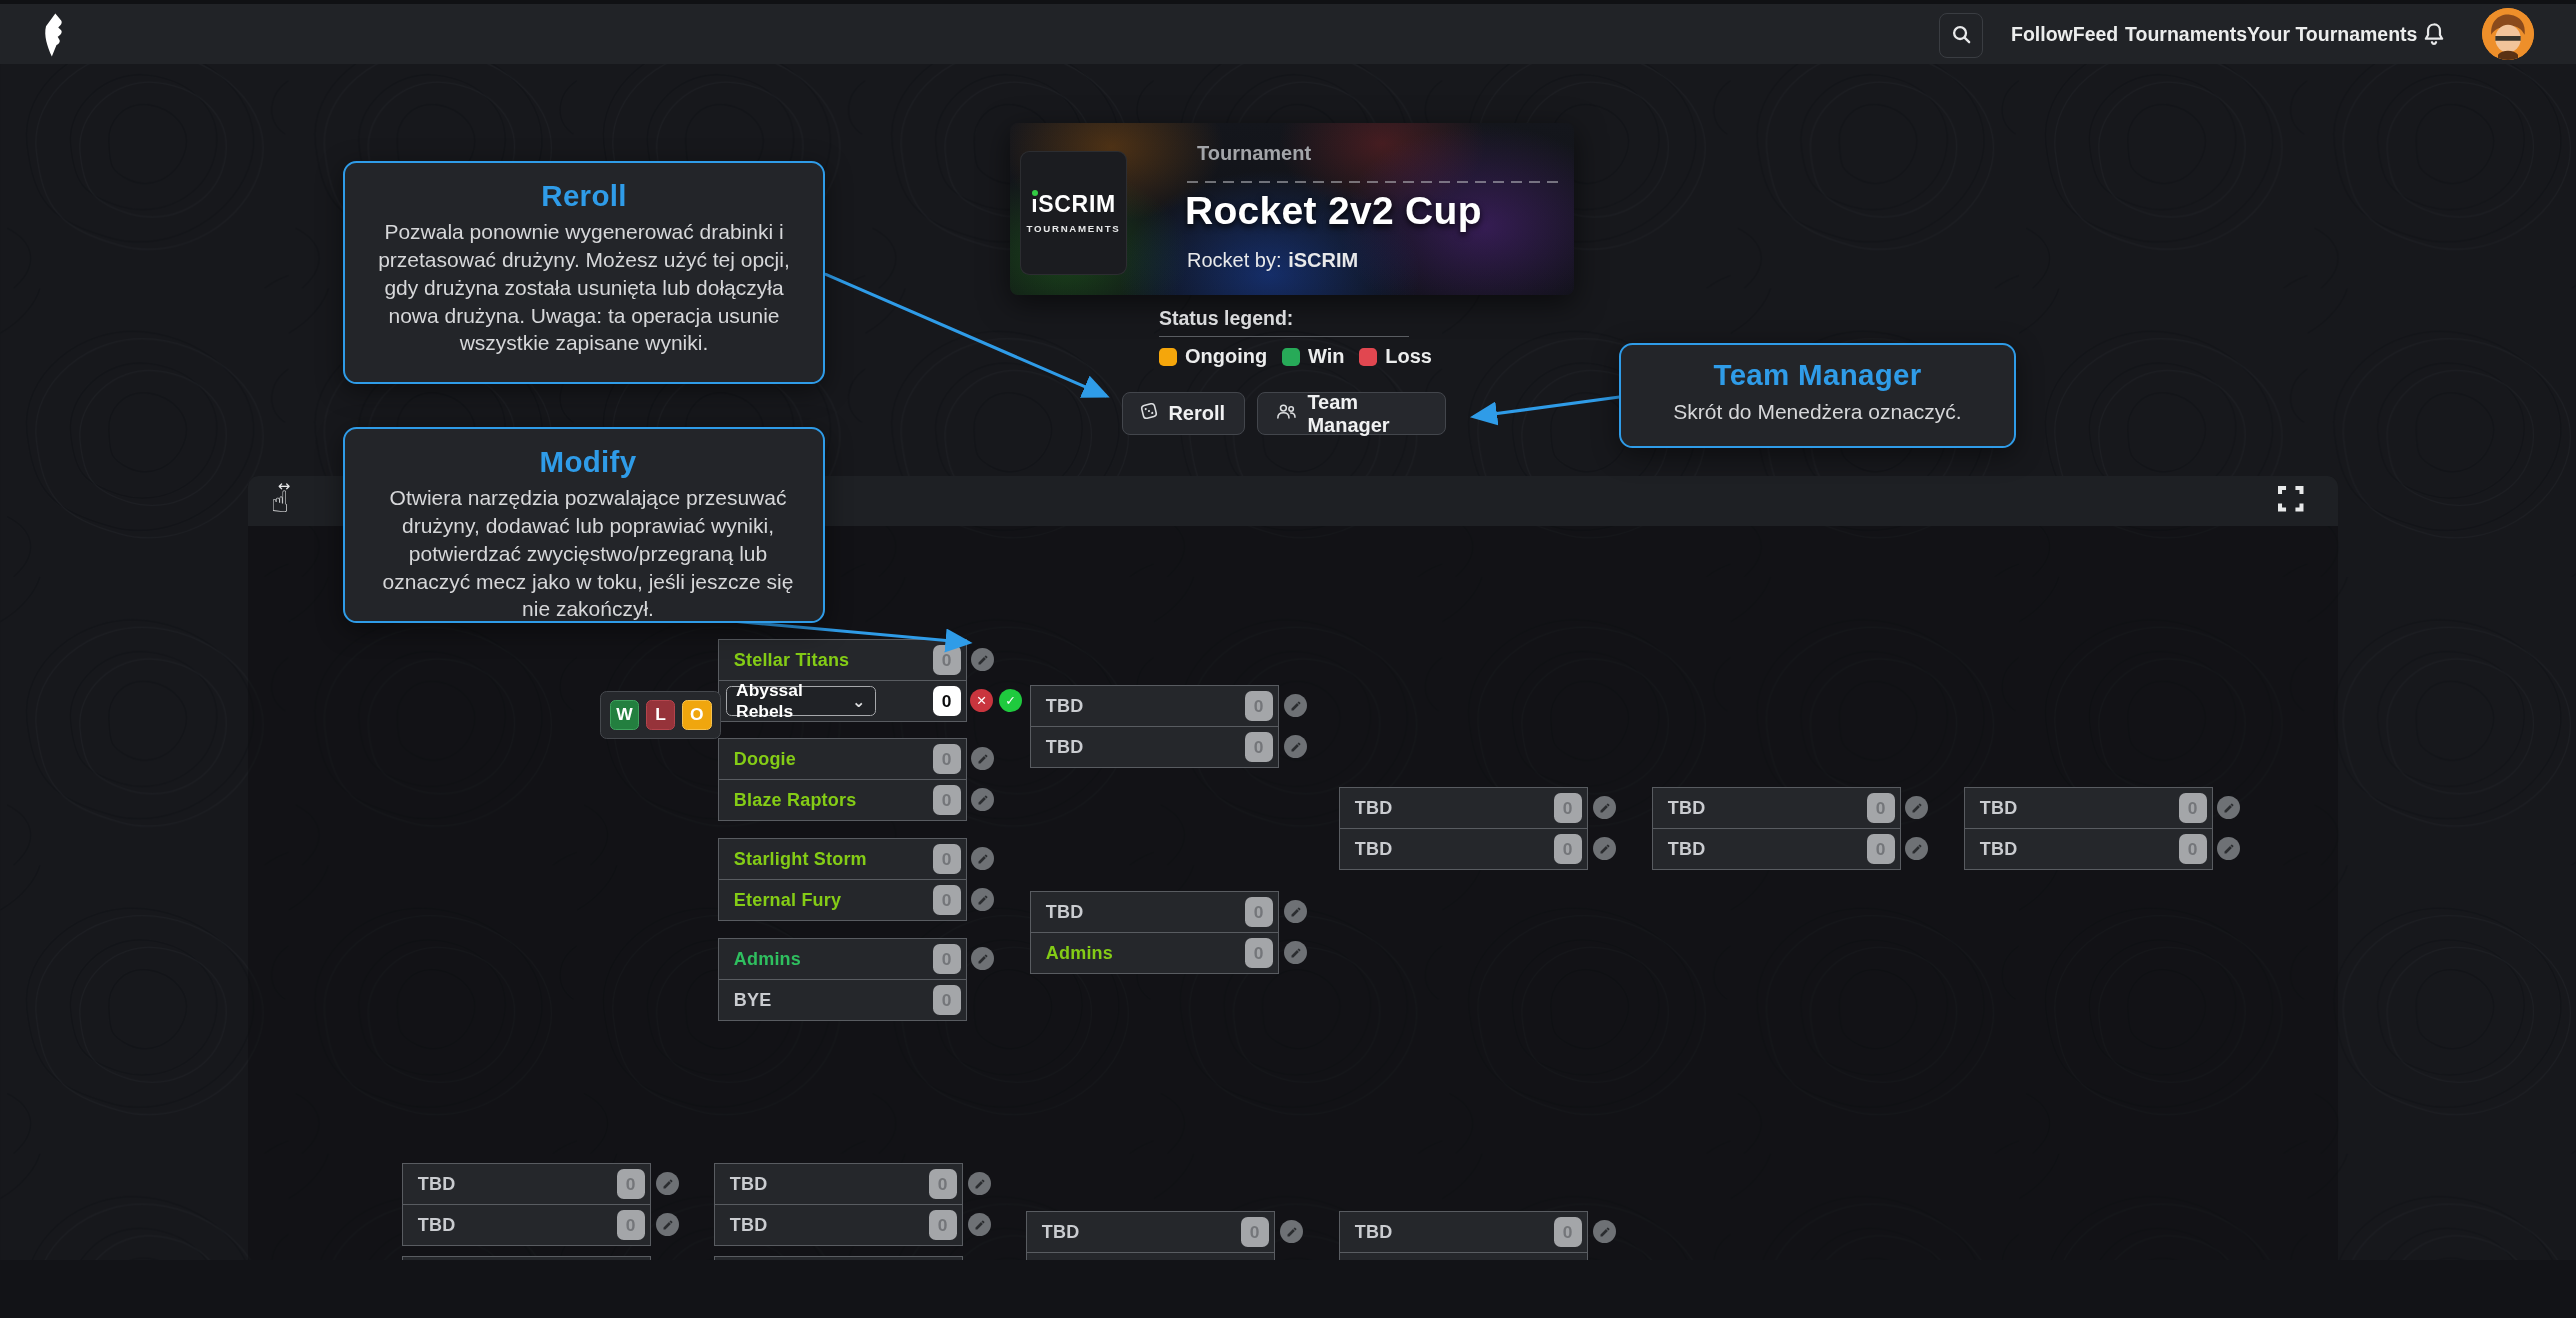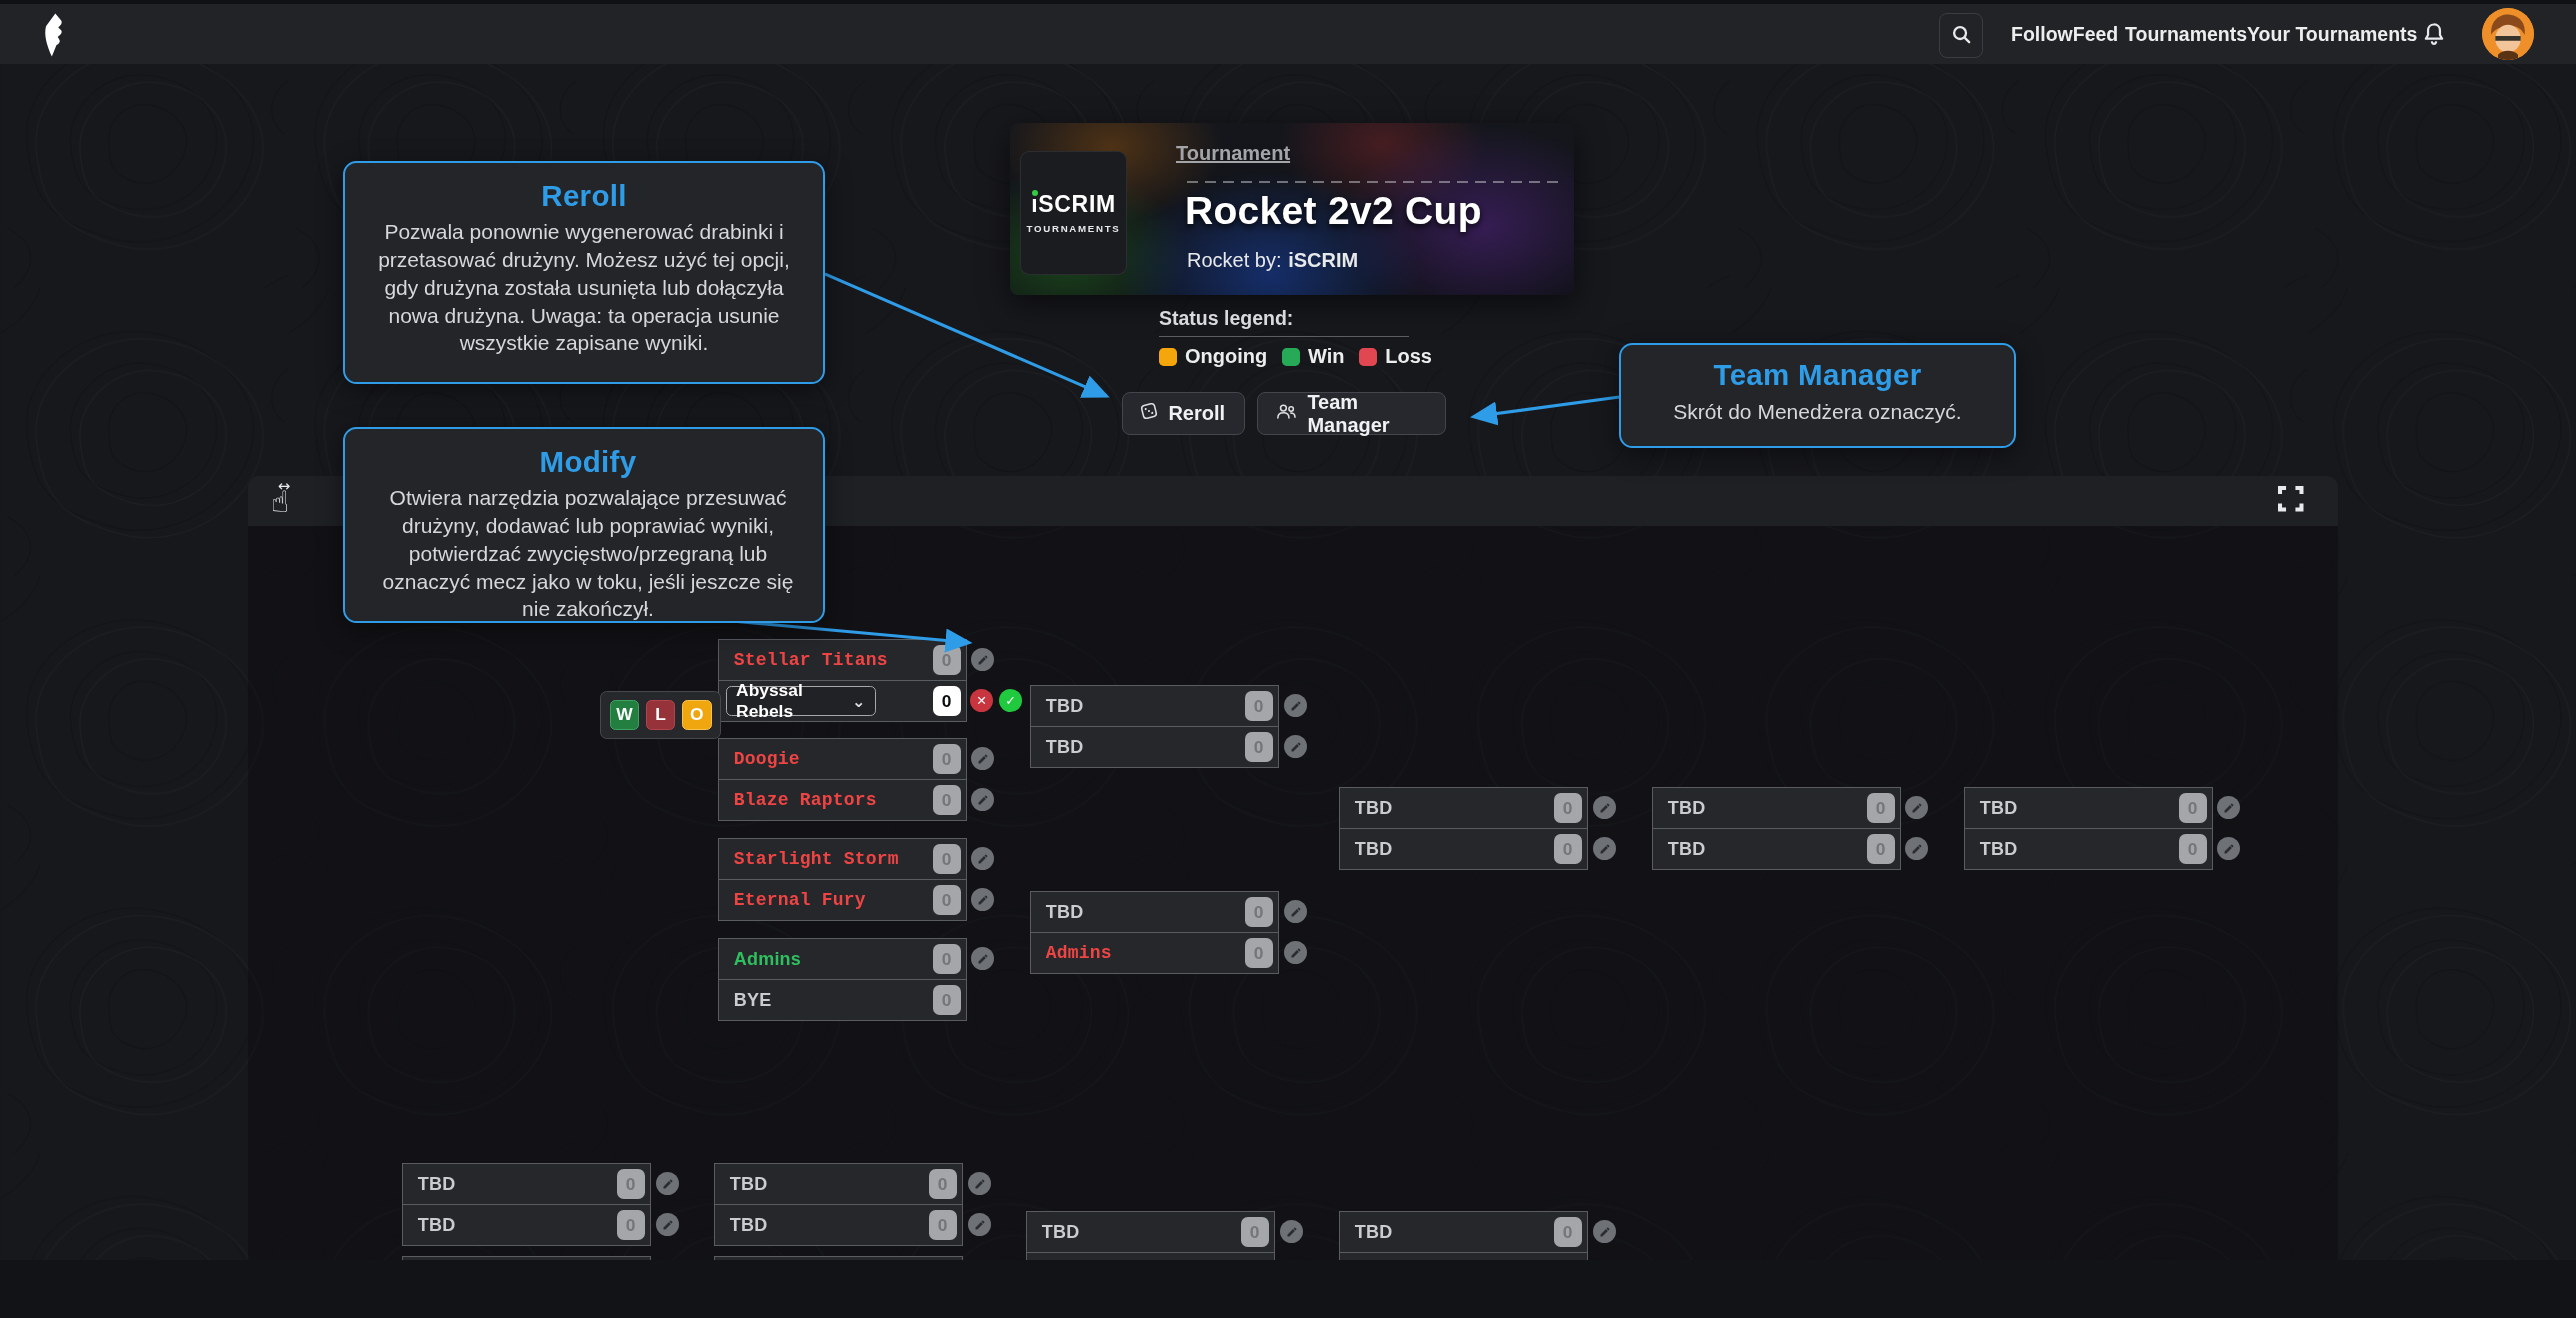--- a/index.html
+++ b/index.html
@@ -29,21 +29,21 @@
       radial-gradient(174px 127px at 10% 78%,rgba(42,140,32,.40),transparent 70%),
       radial-gradient(201px 141px at 84% 60%,rgba(104,42,165,.42),transparent 72%),
       radial-gradient(148px 101px at 66% 12%,rgba(185,45,45,.30),transparent 70%),
       linear-gradient(#14161c,#0f1116);}
   #banner-logo{position:absolute;left:10px;top:27.5px;width:105px;height:122px;background:#1b1c20;border:0.7px solid rgba(255,255,255,.08);
     border-radius:9.4px;display:flex;flex-direction:column;align-items:center;justify-content:center;}
   .logo-l1{font-size:23px;font-weight:700;color:#fff;letter-spacing:0.7px;display:flex;}
   .logo-i{position:relative;}
   .logo-i::after{content:"";position:absolute;left:0.7px;top:-0.7px;width:6px;height:6px;border-radius:50%;background:#33cc44;}
   .logo-l2{font-size:9.7px;font-weight:600;color:#e8e9ea;letter-spacing:1.7px;margin-top:4.7px;}
-  #banner-kicker{position:absolute;left:166px;top:19px;font-size:20px;font-weight:600;color:#a3a5a9;text-decoration:underline;}
+  #banner-kicker{position:absolute;left:187px;top:19px;font-size:20px;font-weight:600;color:#a3a5a9;}
   #banner-dash{position:absolute;left:177px;top:58px;width:373px;height:2px;
     background:repeating-linear-gradient(90deg,rgba(188,189,194,.55) 0 10.7px,transparent 10.7px 18px);}
   #banner-title{position:absolute;left:175px;top:66px;font-size:39px;font-weight:800;color:#fff;letter-spacing:0.3px;
     text-shadow:0 2.7px 6.7px rgba(0,0,0,.8);}
   #banner-host{position:absolute;left:177px;top:126px;font-size:20px;color:#e8e9ea;}
   #banner-host b{font-weight:800;margin-left:6.7px;}
 
   
   #legend{position:absolute;left:1159px;top:307px;z-index:10;}
   #legend-label{display:block;width:250px;font-size:19.5px;font-weight:600;color:#d9dadc;padding-bottom:6px;
@@ -75,21 +75,21 @@
   #hand-tool .hand{font-size:29.5px;line-height:40px;font-family:"DejaVu Sans",sans-serif;}
   #hand-tool .drag{position:absolute;left:6.7px;top:-4.7px;font-size:14.8px;font-family:"DejaVu Sans",sans-serif;}
   #fullscreen-btn{position:absolute;right:21.5px;top:9.4px;width:32px;height:32px;display:flex;align-items:center;justify-content:center;cursor:pointer;}
 
   
   #bracket{position:absolute;left:0;top:0;width:2576px;height:1318px;z-index:12;}
   .match{position:absolute;width:247px;background:#25272b;border:0.7px solid #595c61;box-sizing:content-box;}
   .trow{position:relative;height:40px;}
   .trow.first{border-bottom:0.7px solid #595c61;}
   .tname{position:absolute;left:14.8px;top:0;line-height:40px;font-size:18px;font-weight:600;letter-spacing:0.2px;white-space:nowrap;}
-  .c-ongoing{color:#ef4444;font-family:Liberation Mono, monospace;} .c-win{color:#2fbf5f;} .c-tbd{color:#caccd0;}
+  .c-ongoing{color:#84cc16;} .c-win{color:#2fbf5f;} .c-tbd{color:#caccd0;}
   .score{position:absolute;right:5.4px;top:5.4px;width:28px;height:29.5px;border-radius:6.7px;background:#a4a6a9;color:#74767a;
     font-size:17.4px;font-weight:700;display:flex;align-items:center;justify-content:center;}
   .score-edit{background:#ffffff;color:#0c0d0e;font-weight:800;}
   .circle-btn{position:absolute;width:23px;height:23px;border-radius:50%;display:flex;align-items:center;justify-content:center;cursor:pointer;z-index:13;}
   .edit-btn{background:#6e7175;}
   .confirm-x{background:#c9353e;color:#fff;font-size:12.7px;font-weight:800;}
   .confirm-ok{background:#1fca3e;color:#fff;font-size:12.7px;font-weight:800;}
   .team-select{position:absolute;left:6.7px;top:5.4px;width:150px;height:29.5px;border:1.3px solid #a6a8ab;border-radius:5.4px;background:#202226;
     color:#fff;font-size:17.4px;font-weight:600;display:flex;align-items:center;justify-content:space-between;padding:0 9.4px;box-sizing:border-box;cursor:pointer;}
   .team-select .chev{font-family:"DejaVu Sans",sans-serif;font-size:16px;color:#dfe0e2;margin-left:8px;}

